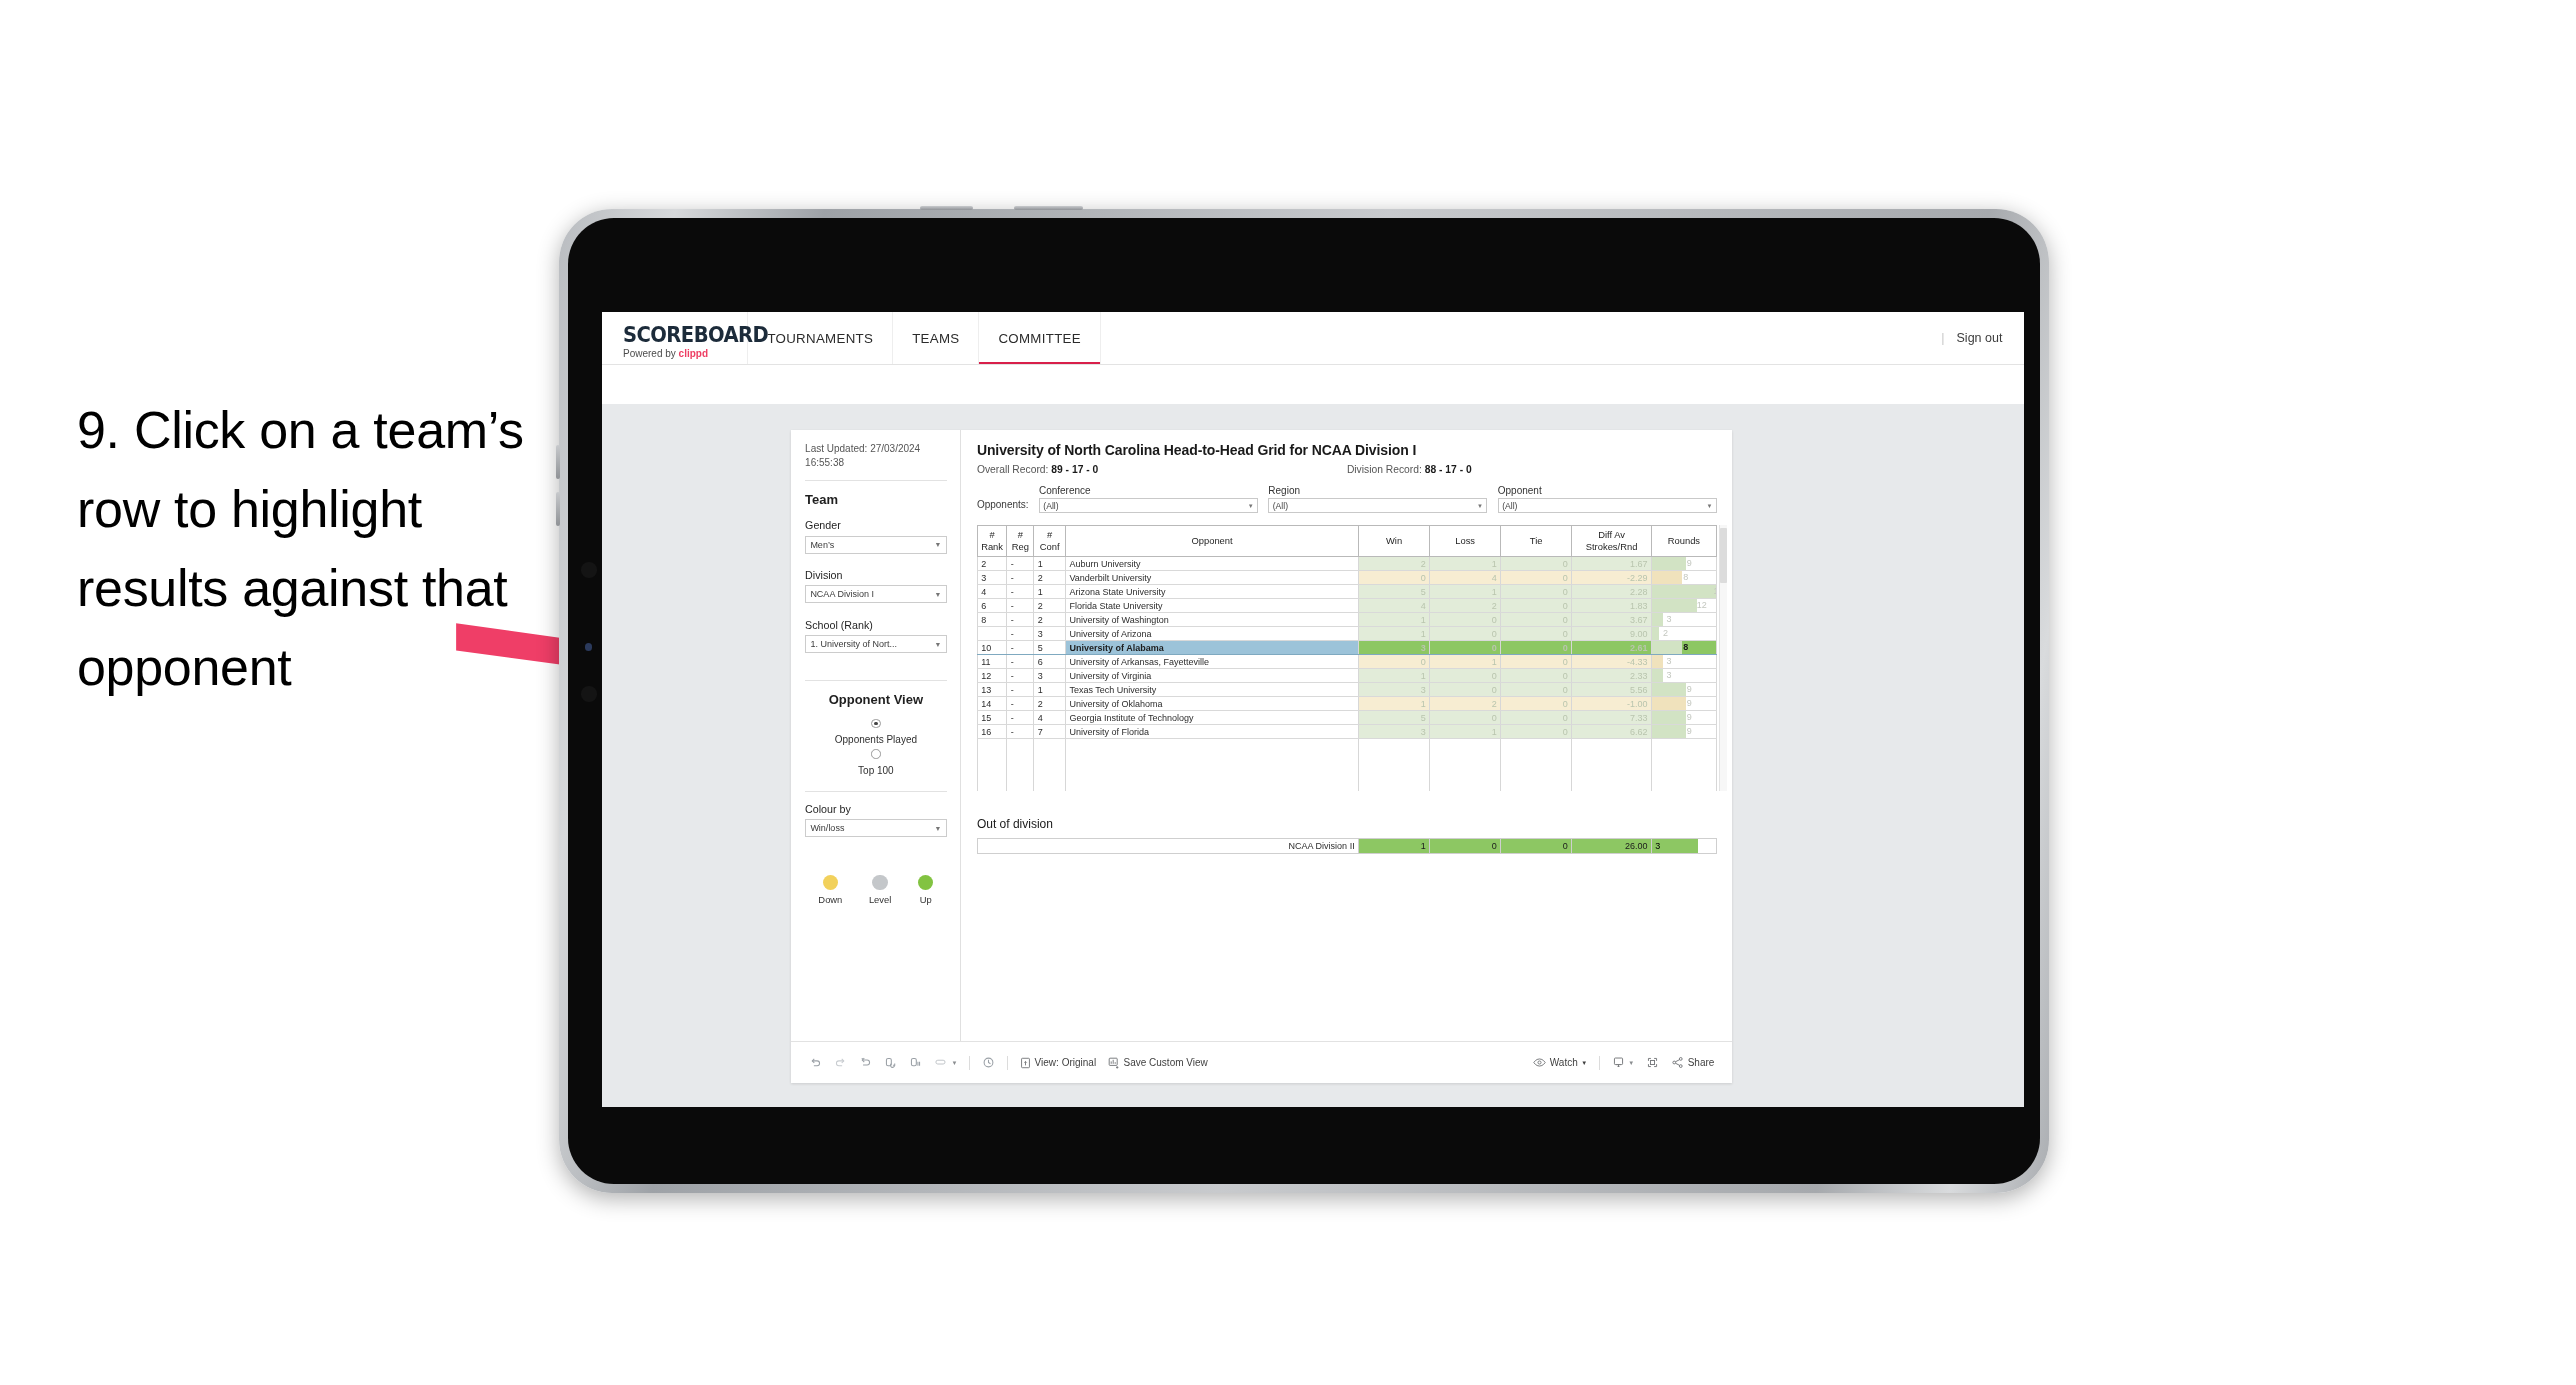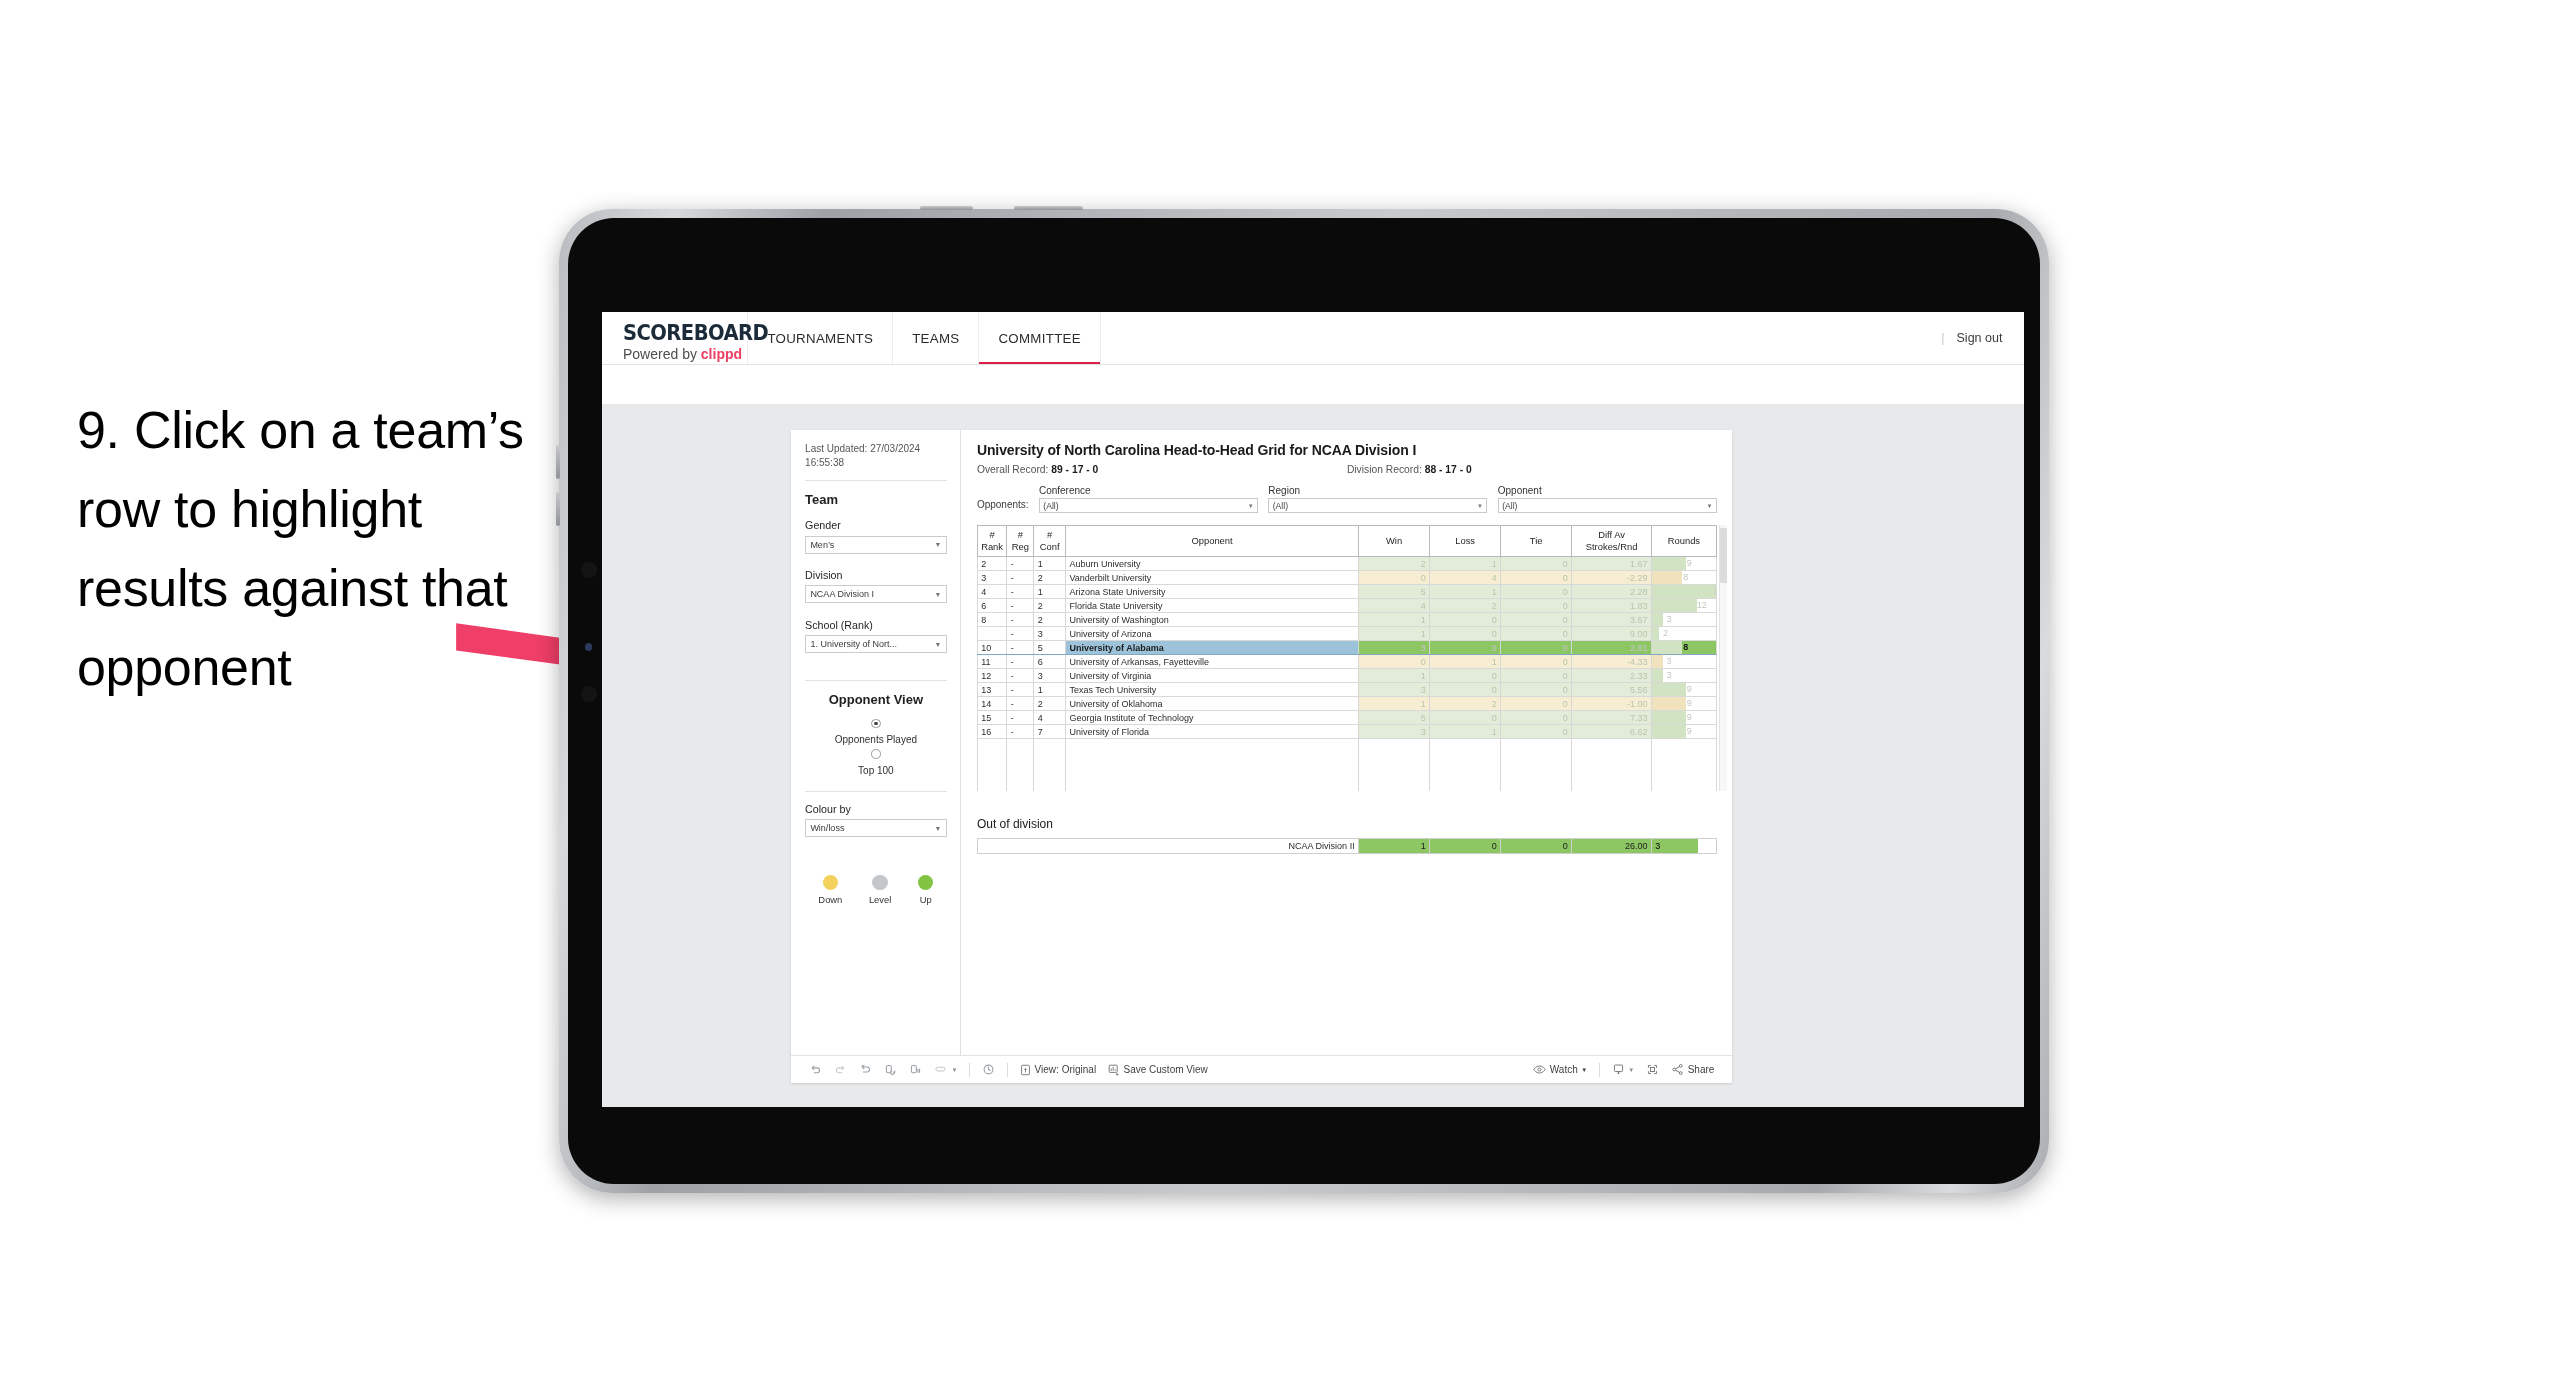--- a/index.html
+++ b/index.html
@@ -73,21 +73,21 @@
   #brand-title {
     font-family: "DejaVu Sans", sans-serif;
     font-weight: 700;
     font-size: 20.6px;
     letter-spacing: -0.6px;
     color: #1c2b3a;
     line-height: 1;
     transform: scaleX(0.95);
     transform-origin: left center;
   }
-  #brand-sub { font-size: 14px; color: #4c4c4c; margin-top: 2.6px; }
+  #brand-sub { font-size: 10px; color: #4c4c4c; margin-top: 2.6px; }
   #brand-sub b { color: #ee3e63; font-weight: 700; }
 
   .navtab {
     display: flex; align-items: center;
     padding: 0 19px;
     font-size: 13.3px; letter-spacing: 0.3px;
     color: #2b2b2b;
     border-right: 0.9px solid #eeeeee;
     cursor: pointer;
     position: relative;
@@ -202,21 +202,21 @@
 
   #outdiv-h { margin-top: 26px; font-size:12px; color:#1a1a1a; }
   table.outdiv { border-collapse:collapse; width:100%; table-layout:fixed; margin-top:6.9px; font-size:9px; }
   table.outdiv td { border:0.9px solid #cfcfcf; height:14.6px; padding:0 3.4px; }
   table.outdiv td.lbl { text-align:right; color:#2d2d2d; background:#fff;margin-top:36px; }
   table.outdiv td.num { text-align:right; background:#8dc763; color:#1b1b1b; }
   table.outdiv td.rounds { text-align:left; background:#fff; position:relative; padding:0; }
 
   
   #toolbar {
-    height:28px; border-top:0.9px solid #e2e2e2; background:#fff;
+    height:42px; border-top:0.9px solid #e2e2e2; background:#fff;
     display:flex; align-items:center; gap:0; padding: 0 12px;
     font-size:10px; color:#4a4a4a;
   }
   .tb { display:flex; align-items:center; gap:3.4px; padding:0 6px; height:100%; cursor:pointer; color:#8a8d90; }
   .tb.lbl { color:#3f3f3f; }
   .tbsep { width:0.9px; height:13.7px; background:#dcdcdc; margin:0 6px; }
   .tb svg { display:block; }
   .tb .car { font-size:6px; }
   #toolbar .spacer { flex:1; }
 </style>

